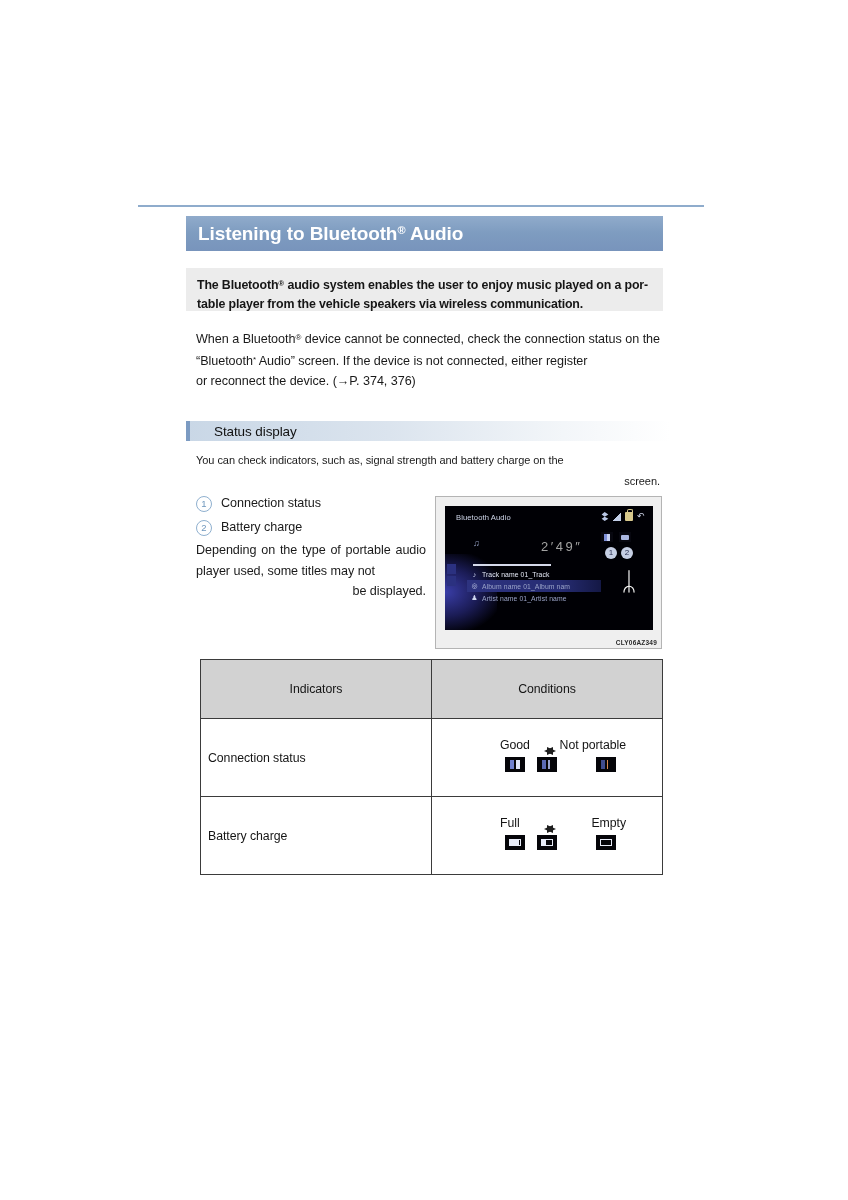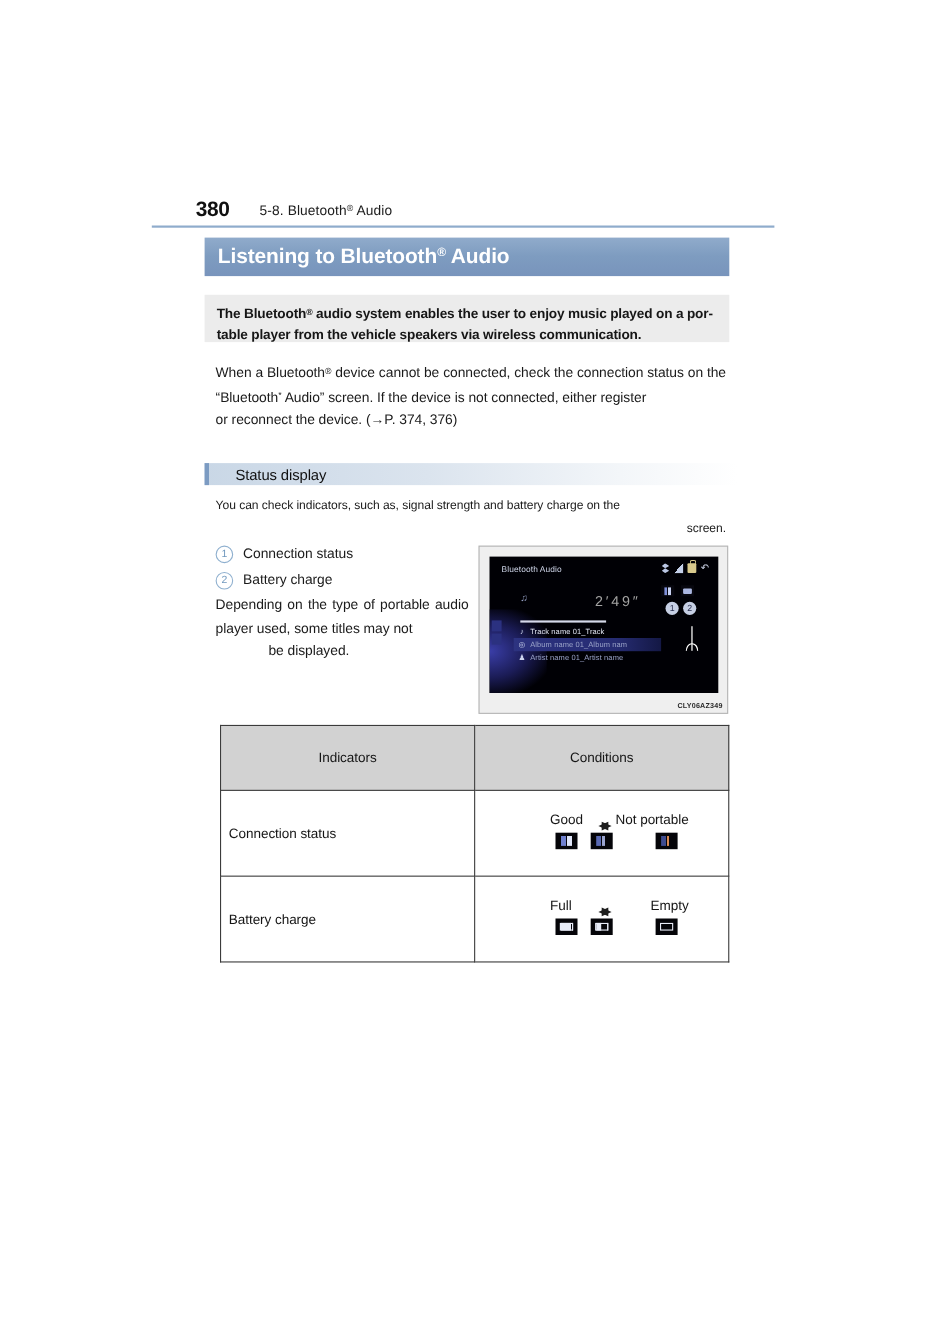--- a/index.html
+++ b/index.html
@@ -208,21 +208,21 @@
     position: absolute;
     left: 196px;
     top: 540px;
     width: 230px;
     font-size: 12.6px;
     line-height: 20.5px;
     color: #1a1a1a;
     text-align: justify;
     letter-spacing: -0.05px;
   }
-  .left-note .lastline { text-align: left; margin-left: 48px; }
+  .left-note .lastline { text-align: right; }
 
   
   .figure {
     position: absolute;
     left: 435px;
     top: 496px;
     width: 227px;
     height: 153px;
     background: #efefef;
     border: 1px solid #b4b4b4;
@@ -558,24 +558,20 @@
     border: 1px solid #e8ecf8;
     box-sizing: border-box;
     background: transparent;
   }
 </style>
 </head>
 <body>
 
 <div class="page">
 
-  <div class="pg-header">
-    <span class="pg-number">380</span>
-    <span class="pg-section"><span>5-8. Bluetooth</span><sup>®</sup><span> Audio</span></span>
-  </div>
   <div class="pg-rule"></div>
 
   <div class="title-bar">
     <span class="title-text"><span>Listening to Bluetooth</span><sup>®</sup><span> Audio</span></span>
   </div>
 
   <div class="intro-box">
     <p><span>The Bluetooth</span><sup>®</sup><span> audio system enables the user to enjoy music played on a por-</span><br><span>table player from the vehicle speakers via wireless communication.</span></p>
   </div>
 

